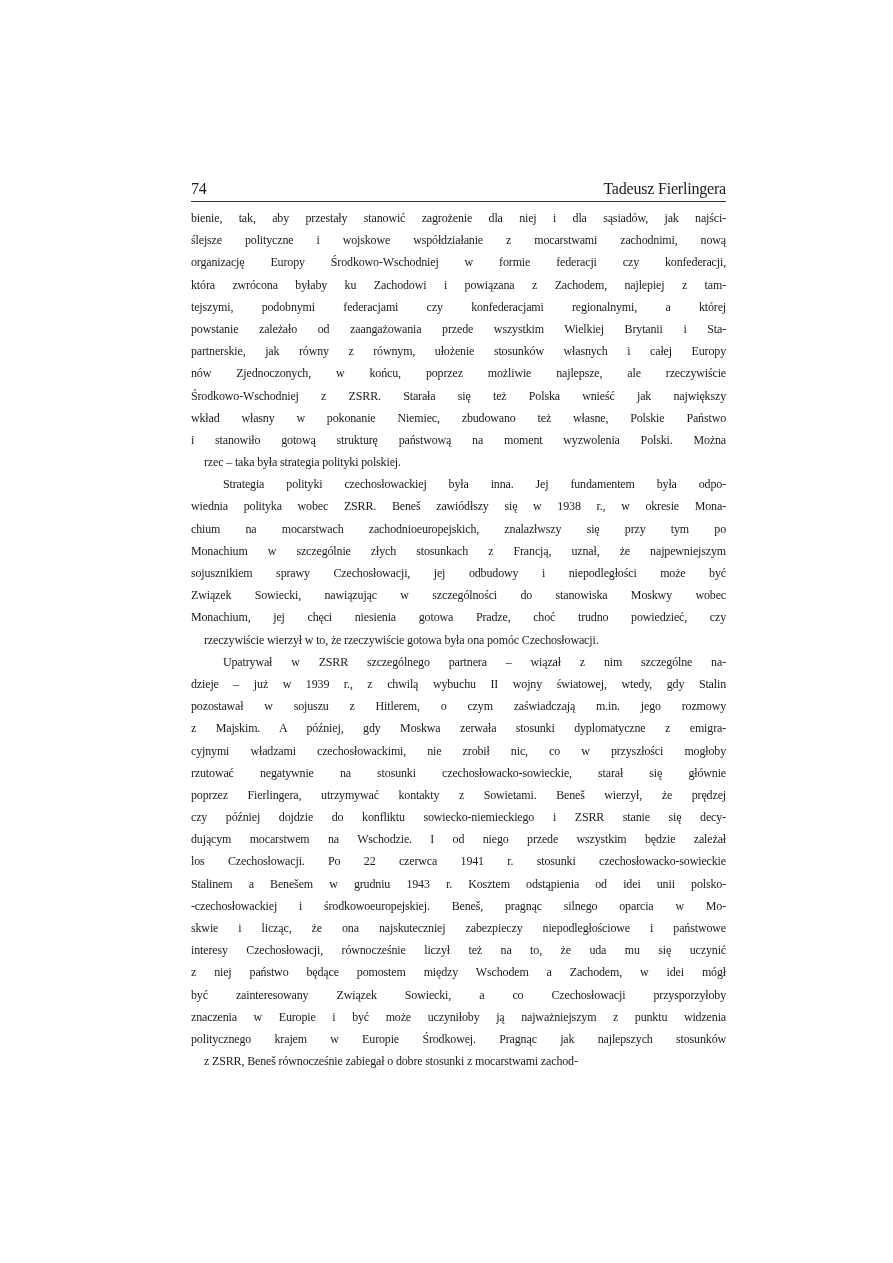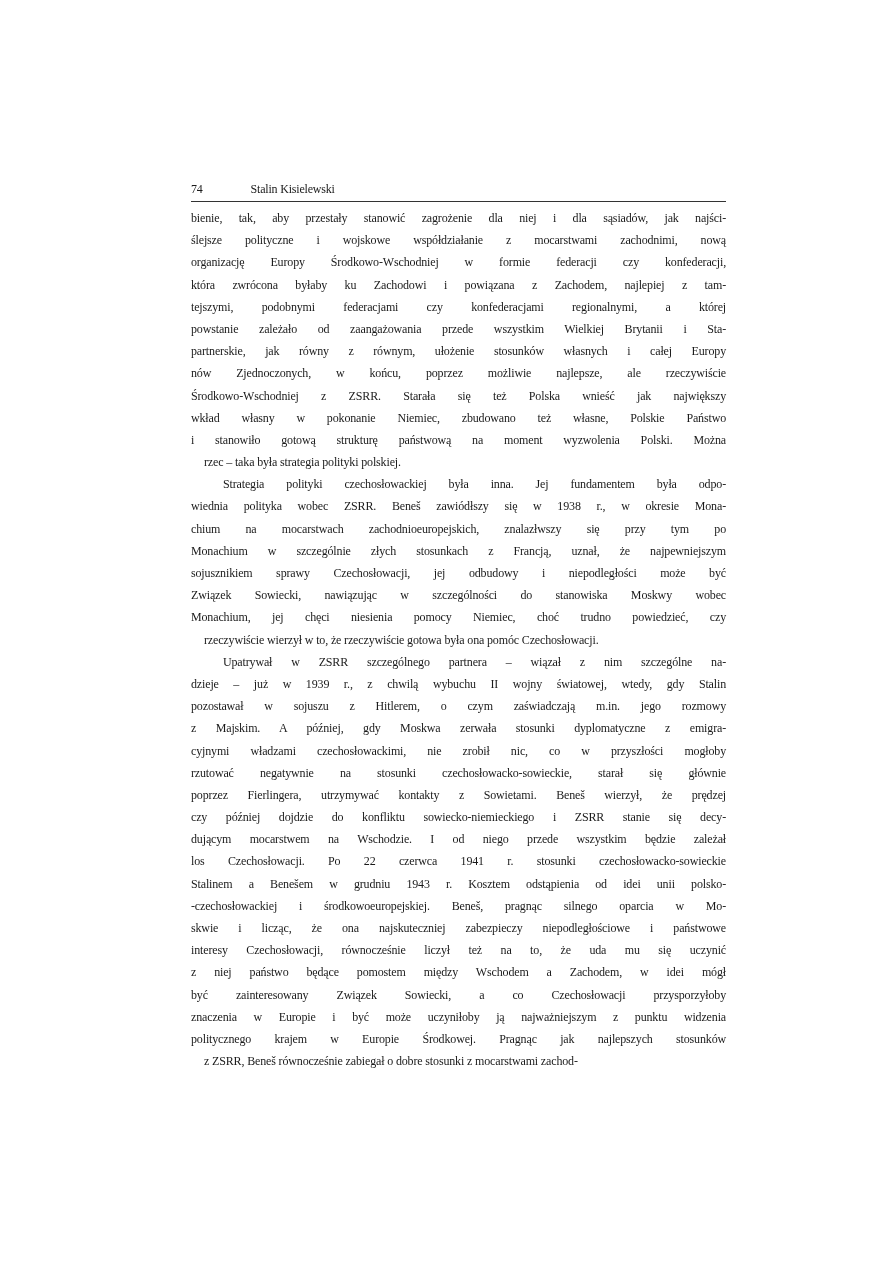--- a/index.html
+++ b/index.html
@@ -16,28 +16,27 @@
       color: #1a1a1a;
     }
     .page {
       position: absolute;
       left: 191px;
       top: 180px;
       width: 535px;
     }
     .running-head {
       display: flex;
-      justify-content: flex-start;
+      justify-content: space-between;
       align-items: flex-end;
-      font-size: 12px;
+      font-size: 16px;
       line-height: 18px;
       padding-bottom: 3px;
       border-bottom: 1px solid #333;
       letter-spacing: -0.2px;
-      gap: 48px;
     }
     .body-text {
       margin-top: 5px;
     }
     .line {
       display: block;
       font-size: 12px;
       line-height: 22.2px;
       height: 22.2px;
       white-space: nowrap;
@@ -52,21 +51,21 @@
     .line.indent {
       padding-left: 32px;
     }
   </style>
 </head>
 <body>
 
 <div class="page">
   <div class="running-head">
     <span>74</span>
-    <span>Stalin Kisielewski</span>
+    <span>Tadeusz Fierlingera</span>
   </div>
   <div class="body-text" id="body-text">
       <div>
         <span class="line">bienie, tak, aby przestały stanowić zagrożenie dla niej i dla sąsiadów, jak najści-</span>
         <span class="line">ślejsze polityczne i wojskowe współdziałanie z mocarstwami zachodnimi, nową</span>
         <span class="line">organizację Europy Środkowo-Wschodniej w formie federacji czy konfederacji,</span>
         <span class="line">która zwrócona byłaby ku Zachodowi i powiązana z Zachodem, najlepiej z tam-</span>
         <span class="line">tejszymi, podobnymi federacjami czy konfederacjami regionalnymi, a której</span>
         <span class="line">powstanie zależało od zaangażowania przede wszystkim Wielkiej Brytanii i Sta-</span>
         <span class="line">partnerskie, jak równy z równym, ułożenie stosunków własnych i całej Europy</span>
@@ -76,21 +75,21 @@
         <span class="line">i stanowiło gotową strukturę państwową na moment wyzwolenia Polski. Można</span>
         <span class="line last">rzec – taka była strategia polityki polskiej.</span>
       </div>
       <div>
         <span class="line indent">Strategia polityki czechosłowackiej była inna. Jej fundamentem była odpo-</span>
         <span class="line">wiednia polityka wobec ZSRR. Beneš zawiódłszy się w 1938 r., w okresie Mona-</span>
         <span class="line">chium na mocarstwach zachodnioeuropejskich, znalazłwszy się przy tym po</span>
         <span class="line">Monachium w szczególnie złych stosunkach z Francją, uznał, że najpewniejszym</span>
         <span class="line">sojusznikiem sprawy Czechosłowacji, jej odbudowy i niepodległości może być</span>
         <span class="line">Związek Sowiecki, nawiązując w szczególności do stanowiska Moskwy wobec</span>
-        <span class="line">Monachium, jej chęci niesienia pomocy Niemiec, choć trudno powiedzieć, czy</span>
+        <span class="line">Monachium, jej chęci niesienia gotowa Pradze, choć trudno powiedzieć, czy</span>
         <span class="line last">rzeczywiście wierzył w to, że rzeczywiście gotowa była ona pomóc Czechosłowacji.</span>
       </div>
       <div>
         <span class="line indent">Upatrywał w ZSRR szczególnego partnera – wiązał z nim szczególne na-</span>
         <span class="line">dzieje – już w 1939 r., z chwilą wybuchu II wojny światowej, wtedy, gdy Stalin</span>
         <span class="line">pozostawał w sojuszu z Hitlerem, o czym zaświadczają m.in. jego rozmowy</span>
         <span class="line">z Majskim. A później, gdy Moskwa zerwała stosunki dyplomatyczne z emigra-</span>
         <span class="line">cyjnymi władzami czechosłowackimi, nie zrobił nic, co w przyszłości mogłoby</span>
         <span class="line">rzutować negatywnie na stosunki czechosłowacko-sowieckie, starał się głównie</span>
         <span class="line">poprzez Fierlingera, utrzymywać kontakty z Sowietami. Beneš wierzył, że prędzej</span>

